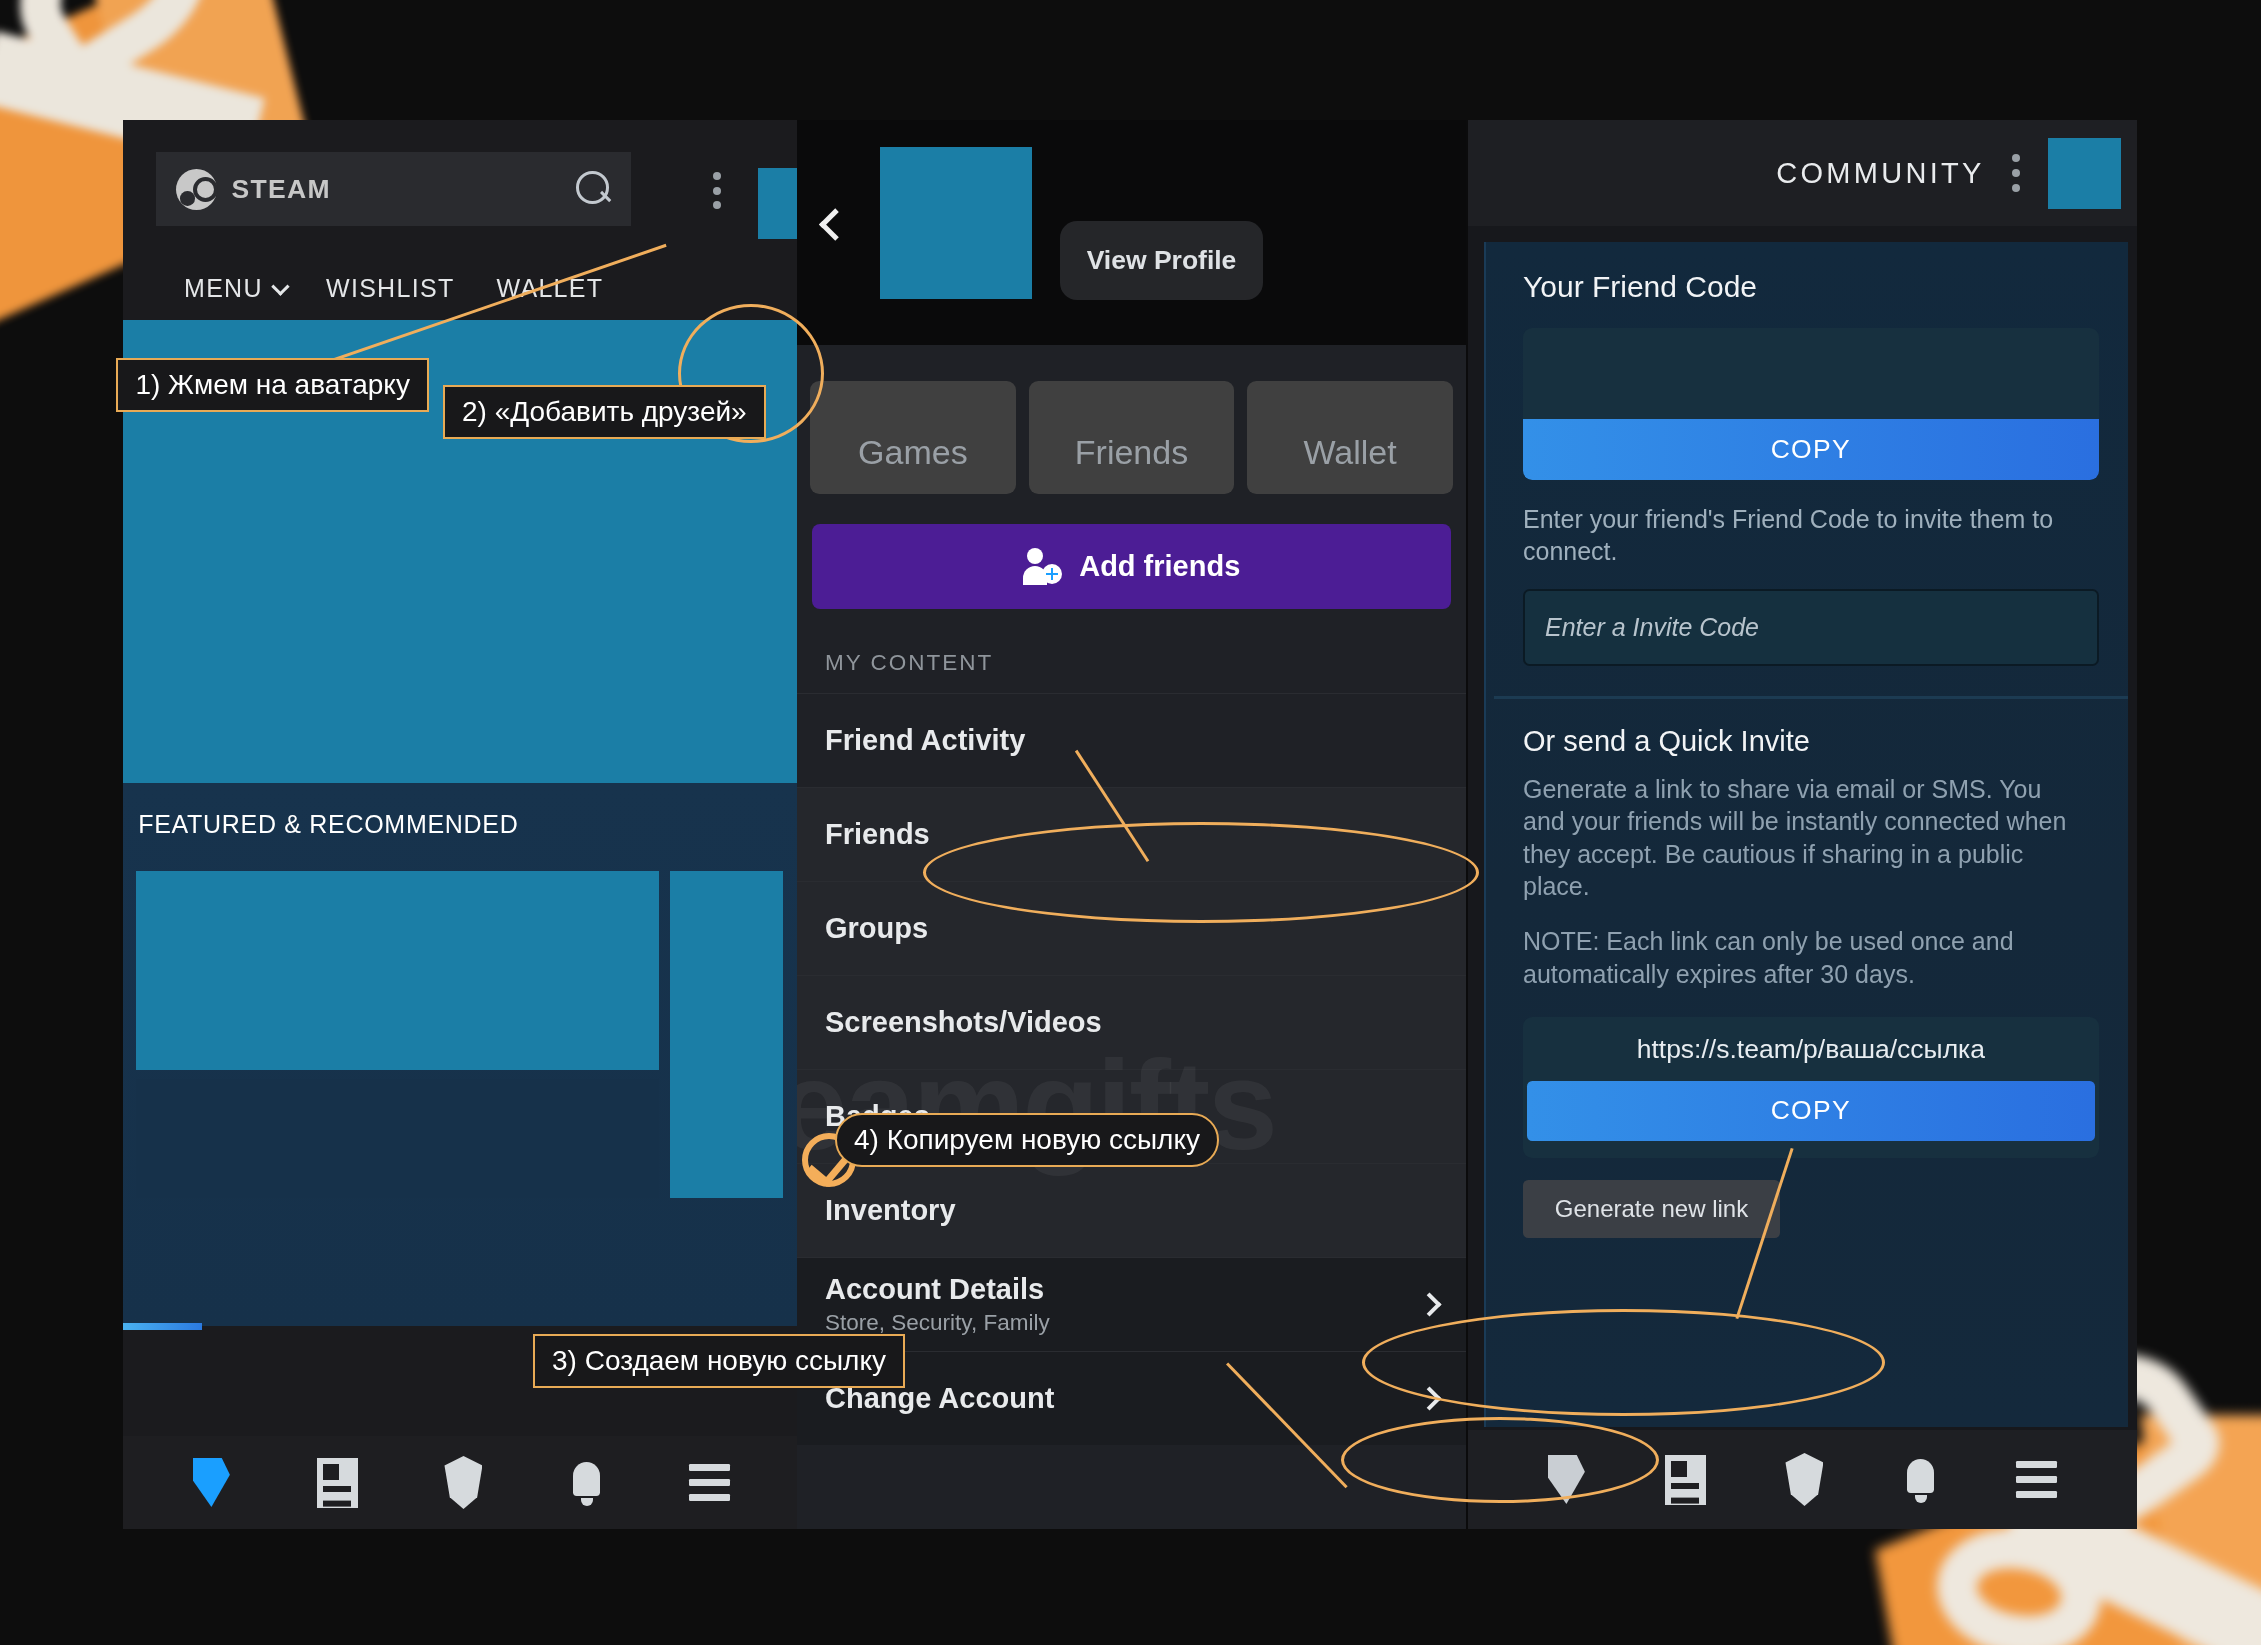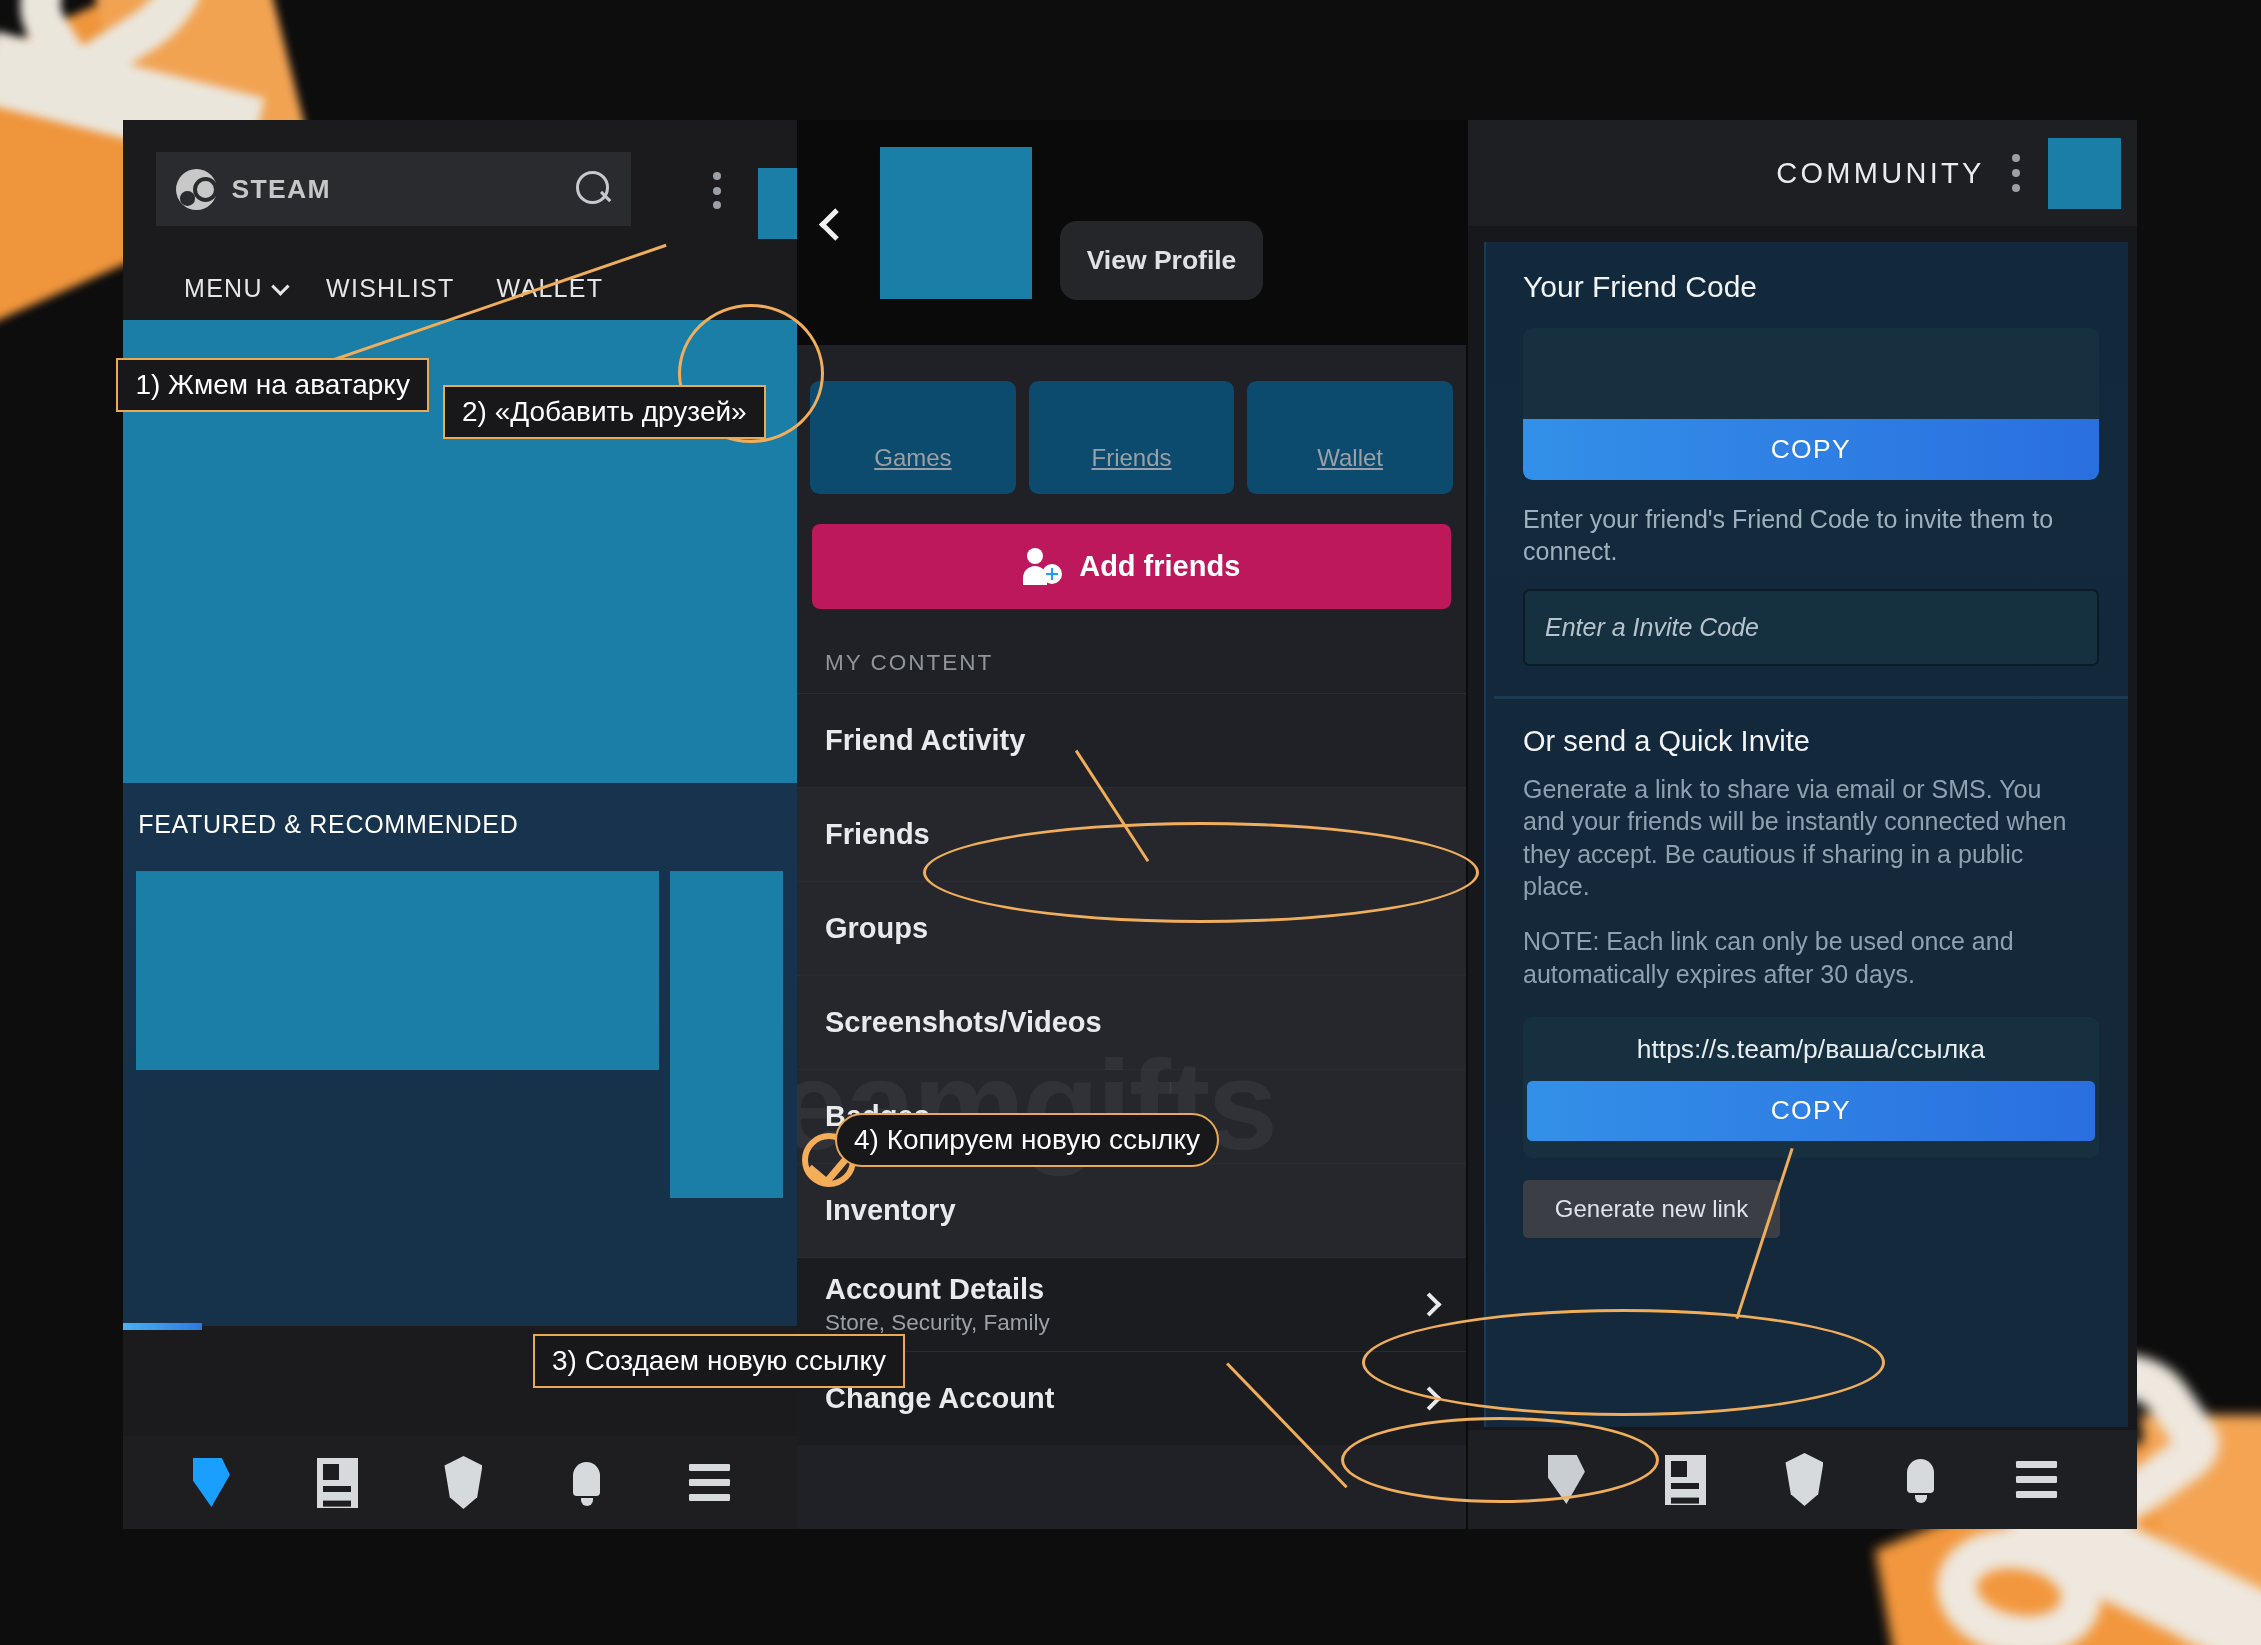--- a/index.html
+++ b/index.html
@@ -126,26 +126,26 @@
     border-left: 5.3px solid #f0f0f0; border-bottom: 5.3px solid #f0f0f0; transform: rotate(45deg);
   }
   .m-avatar { position: absolute; left: 83px; top: 26.5px; width: 152px; height: 152px; background: #1b7ea6; }
   .m-viewprofile {
     position: absolute; left: 263px; top: 101px; width: 203px; height: 79px;
     background: #252629; border-radius: 17px; color: #dfe2e5; font-size: 26.5px; font-weight: bold;
     display: flex; align-items: center; justify-content: center;
   }
   .m-tabs { display: flex; gap: 13.2px; padding: 36px 13.2px 0 13.2px; }
   .m-tab {
-    flex: 1; height: 113px; background: #0c4a6e; border-radius: 9.3px;
+    flex: 1; height: 113px; background: #404040; border-radius: 9.3px;
     display: flex; align-items: flex-end; justify-content: center; padding-bottom: 22.5px;
-    color: #9aa0a6; font-size: 24px; text-decoration: underline;
+    color: #9aa0a6; font-size: 34px;
   }
   .m-addfriends {
-    margin: 30px 14.6px 0 14.6px; height: 85px; background: #be185d; border-radius: 8px;
+    margin: 30px 14.6px 0 14.6px; height: 85px; background: #4c1d95; border-radius: 8px;
     display: flex; align-items: center; justify-content: center; gap: 18.5px;
     color: #ffffff; font-size: 29px; font-weight: bold;
   }
   .icon-person-plus { width: 38px; height: 38px; position: relative; }
   .icon-person-plus .head { position:absolute; left:4px; top:0; width:16px; height:16px; border-radius:50%; background:#fff; }
   .icon-person-plus .body { position:absolute; left:0; top:18.5px; width:24px; height:18.5px;
                             border-radius: 12px 12px 0 0; background:#fff; }
   .icon-person-plus .plus { position:absolute; right:-1.3px; bottom:1.3px; width:20px; height:20px;
                             border-radius:50%; background:#fff; }
   .icon-person-plus .plus::before, .icon-person-plus .plus::after {

